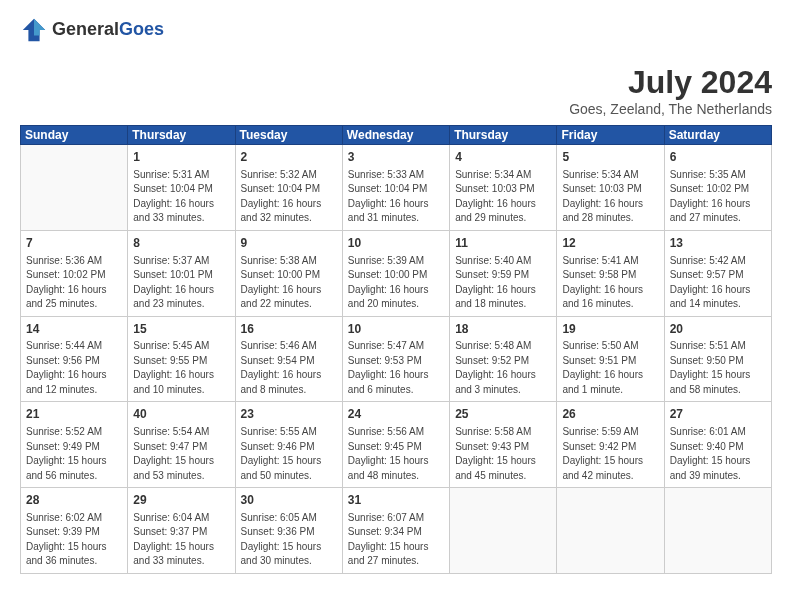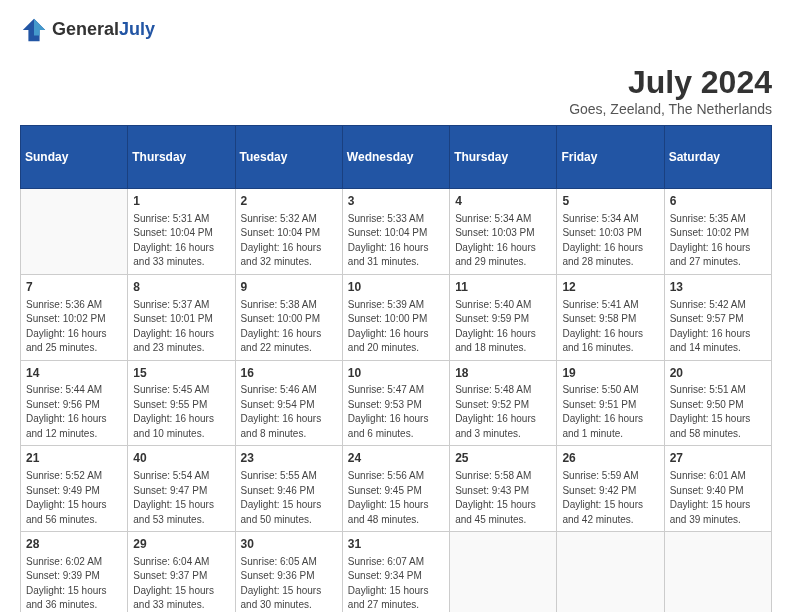--- a/index.html
+++ b/index.html
@@ -54,21 +54,21 @@
       color: #555;
     }
     table {
       width: 100%;
       border-collapse: collapse;
       font-size: 11px;
     }
     thead th {
       background-color: #2255a4;
       color: #fff;
-      padding: 24px 4px;
+      padding: 2px 4px;
       text-align: left;
       font-size: 12px;
       font-weight: bold;
       border: 1px solid #1a4080;
     }
     tbody td {
       border: 1px solid #ccc;
       vertical-align: top;
       padding: 4px 5px;
       height: 80px;
@@ -96,21 +96,21 @@
 <body>
 
 <div class="header">
   <div class="logo">
     <svg class="logo-icon" viewBox="0 0 40 40">
       <polygon points="20,4 36,20 28,20 28,36 12,36 12,20 4,20" fill="#2255a4"></polygon>
       <polygon points="20,4 36,20 28,20 28,28 20,28" fill="#4499cc"></polygon>
     </svg>
     <div class="logo-text">
       <span class="logo-general">General</span>
-      <span class="logo-blue">July</span>
+      <span class="logo-blue">Goes</span>
     </div>
   </div>
   <div class="title-block">
     <div class="month-year">July 2024</div>
     <div class="location">Goes, Zeeland, The Netherlands</div>
   </div>
 </div>
 
 <table>
   <thead>

